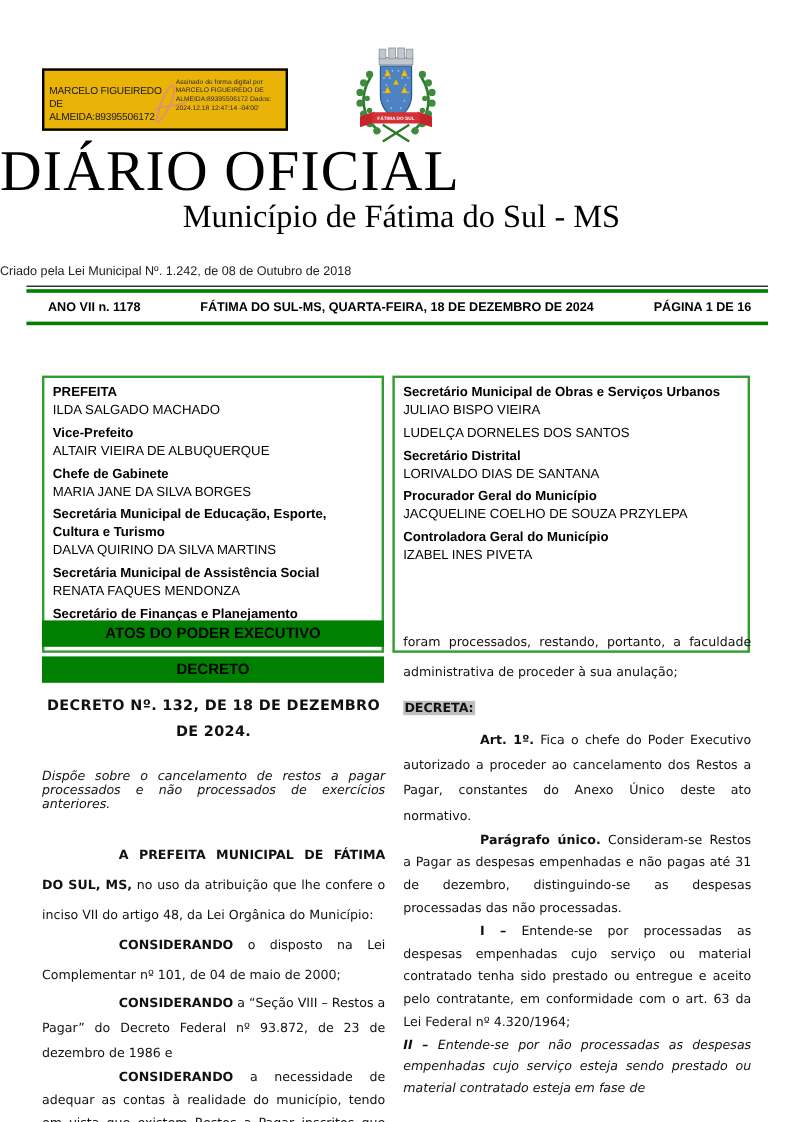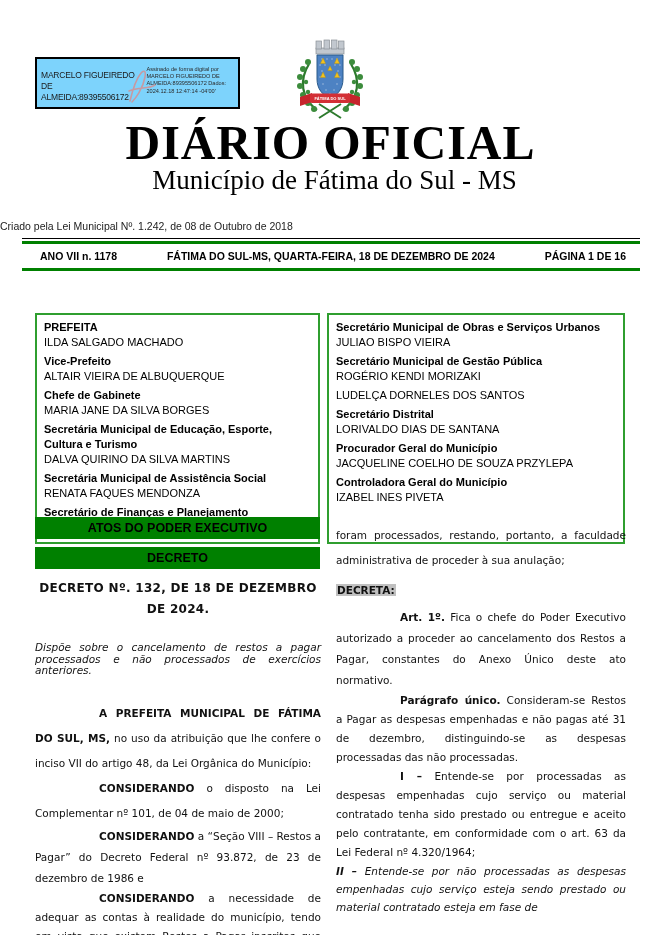--- a/index.html
+++ b/index.html
@@ -1,32 +1,32 @@
 <!DOCTYPE html>
 <html><head>
 <meta charset="utf-8">
 <style>
   html,body{margin:0;padding:0;background:#fff;}
   .page{position:relative;width:661px;height:935px;background:#fff;overflow:hidden;
         font-family:"Liberation Sans",sans-serif;color:#000;}
 
   
   .sig-box{position:absolute;left:35px;top:57px;width:201px;height:48px;border:2px solid #000;
-           display:flex;background:#7dd3fc;}
+           display:flex;background:#eab308;}
   .sig-flourish{position:absolute;left:88px;top:2px;width:34px;height:44px;opacity:.8;}
   .sig-name{width:98px;font-size:8.5px;line-height:11px;padding:11px 0 0 4px;color:#1a1a1a;
             letter-spacing:-.2px;}
   .sig-details{width:92px;font-size:5.6px;line-height:7.2px;padding:7px 2px 0 10px;color:#2a2a2a;}
 
   
   .coat{position:absolute;left:293px;top:36px;width:74px;height:90px;}
 
   
-  .title{position:absolute;left:0;top:116px;width:100%;margin:0;text-align:center;
-         font-family:"Liberation Serif",serif;font-weight:700;font-size:48px;line-height:54px;
+  .title{position:absolute;left:0;top:116px;width:100%;margin:0;text-align:left;
+         font-family:"Liberation Serif",serif;font-weight:400;font-size:48px;line-height:54px;
          letter-spacing:1px;}
   .subtitle{position:absolute;left:0;top:160px;width:100%;margin:4px;text-align:center;
             font-family:"Liberation Serif",serif;font-weight:400;font-size:27px;line-height:32px;}
   .creation{position:absolute;left:0;top:220px;width:100%;
             font-size:10.5px;color:#222;}
 
   
   .masthead{position:absolute;left:22px;top:238px;width:618px;}
   .hairline{border-top:1px solid #000;margin-bottom:2px;}
   .greenline{height:3px;background:#008000;}
@@ -191,24 +191,20 @@
         <div class="off-title">Secretário de Finanças e Planejamento</div>
         <div>FÁBIO PINHEIRO CREPALDI</div>
       </div>
     </div>
   <div class="off-box off-right">
       <div class="off-group">
         <div class="off-title">Secretário Municipal de Obras e Serviços Urbanos</div>
         <div>JULIAO BISPO VIEIRA</div>
       </div>
       <div class="off-group">
-        <div class="off-title">Secretário Municipal de Gestão Pública</div>
-        <div>ROGÉRIO KENDI MORIZAKI</div>
-      </div>
-      <div class="off-group">
         <div>LUDELÇA DORNELES DOS SANTOS</div>
       </div>
       <div class="off-group">
         <div class="off-title">Secretário Distrital</div>
         <div>LORIVALDO DIAS DE SANTANA</div>
       </div>
       <div class="off-group">
         <div class="off-title">Procurador Geral do Município</div>
         <div>JACQUELINE COELHO DE SOUZA PRZYLEPA</div>
       </div>

